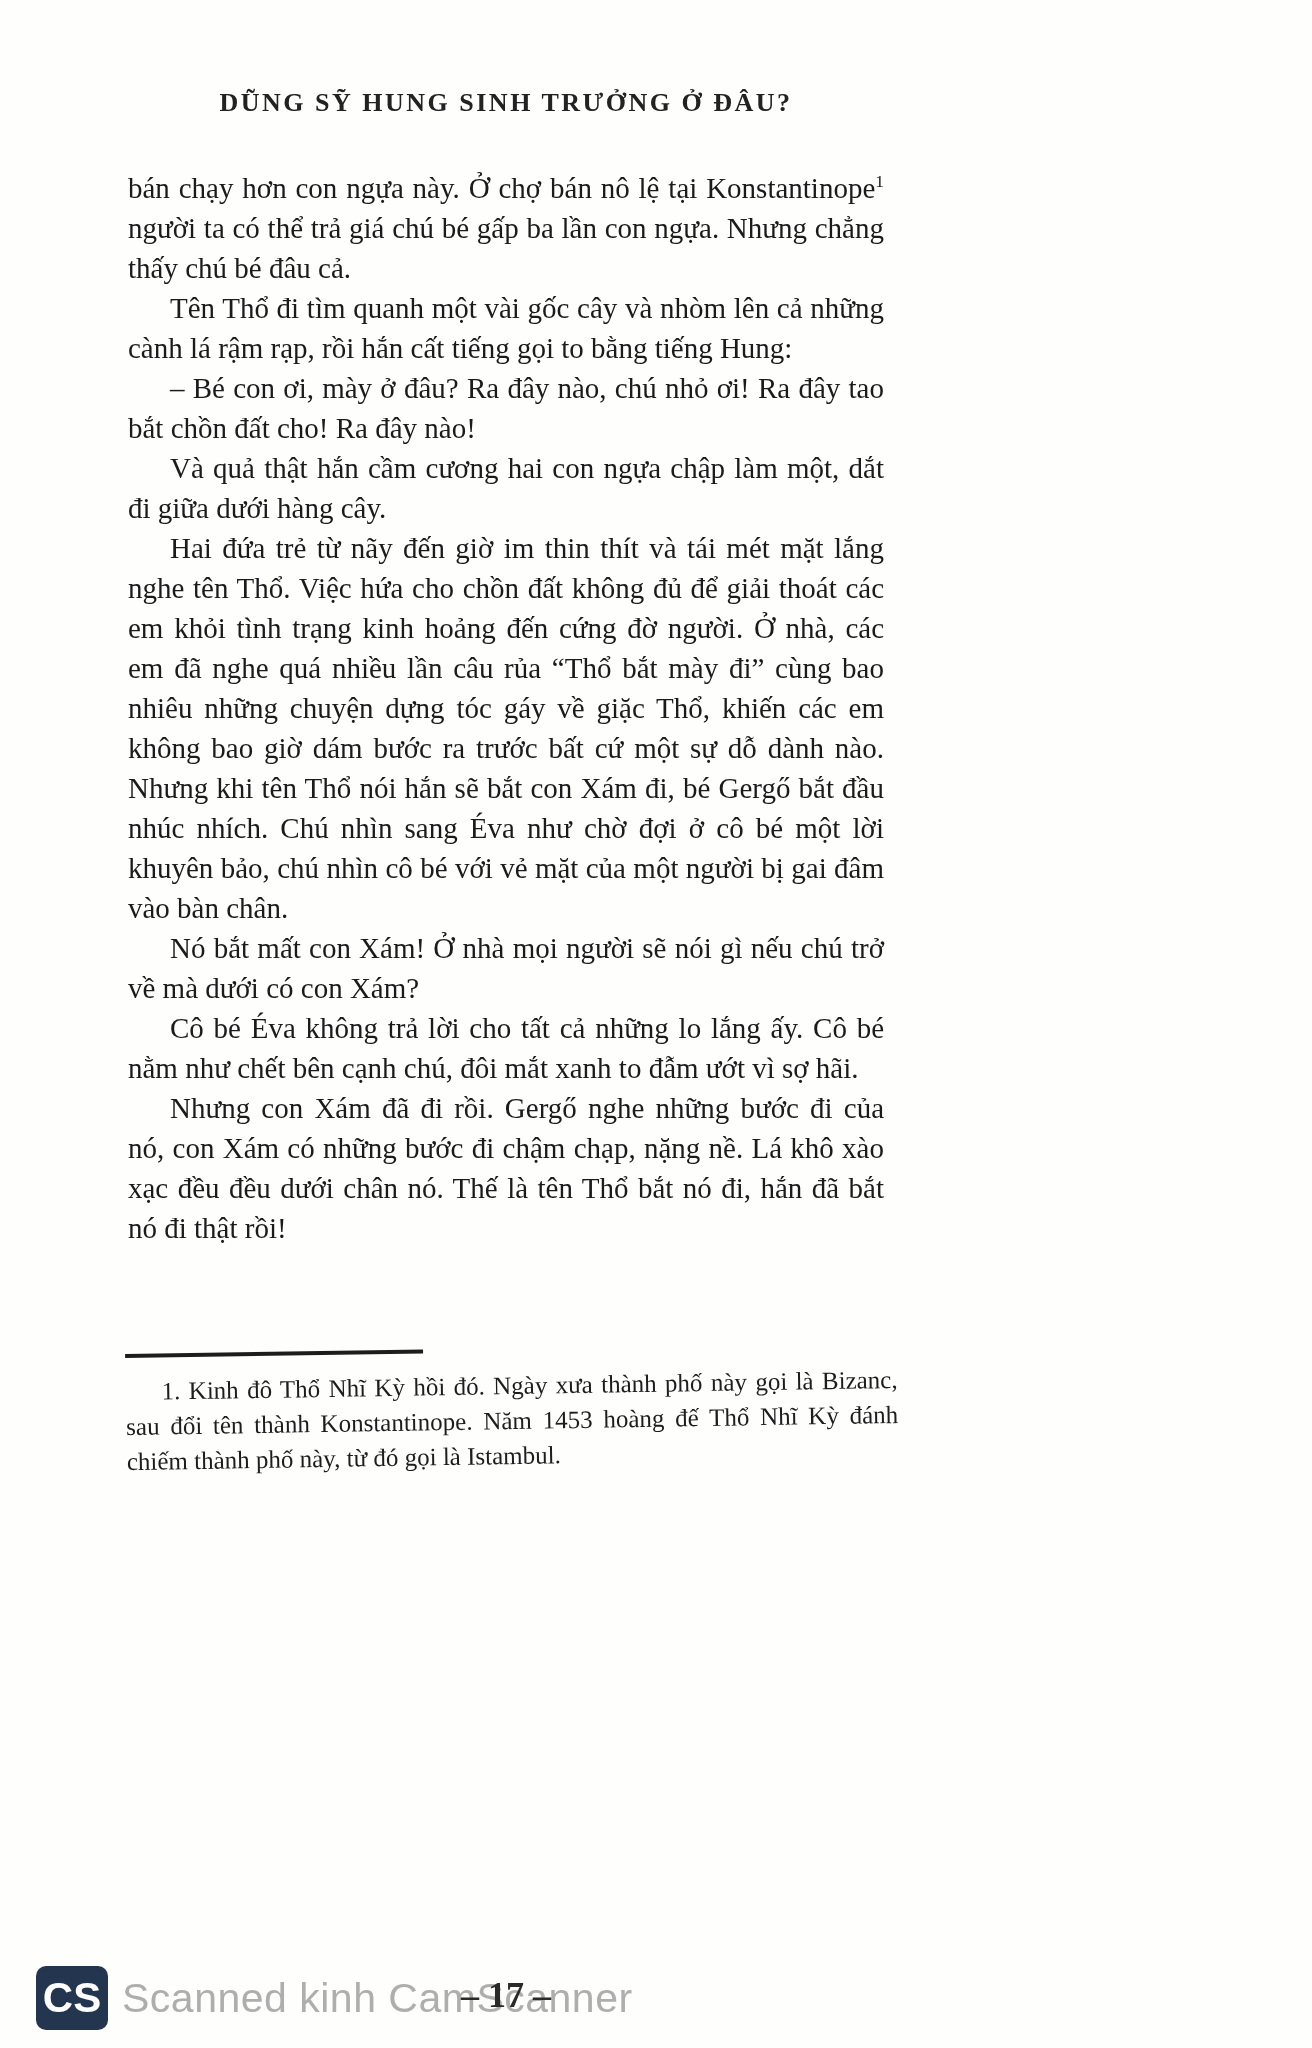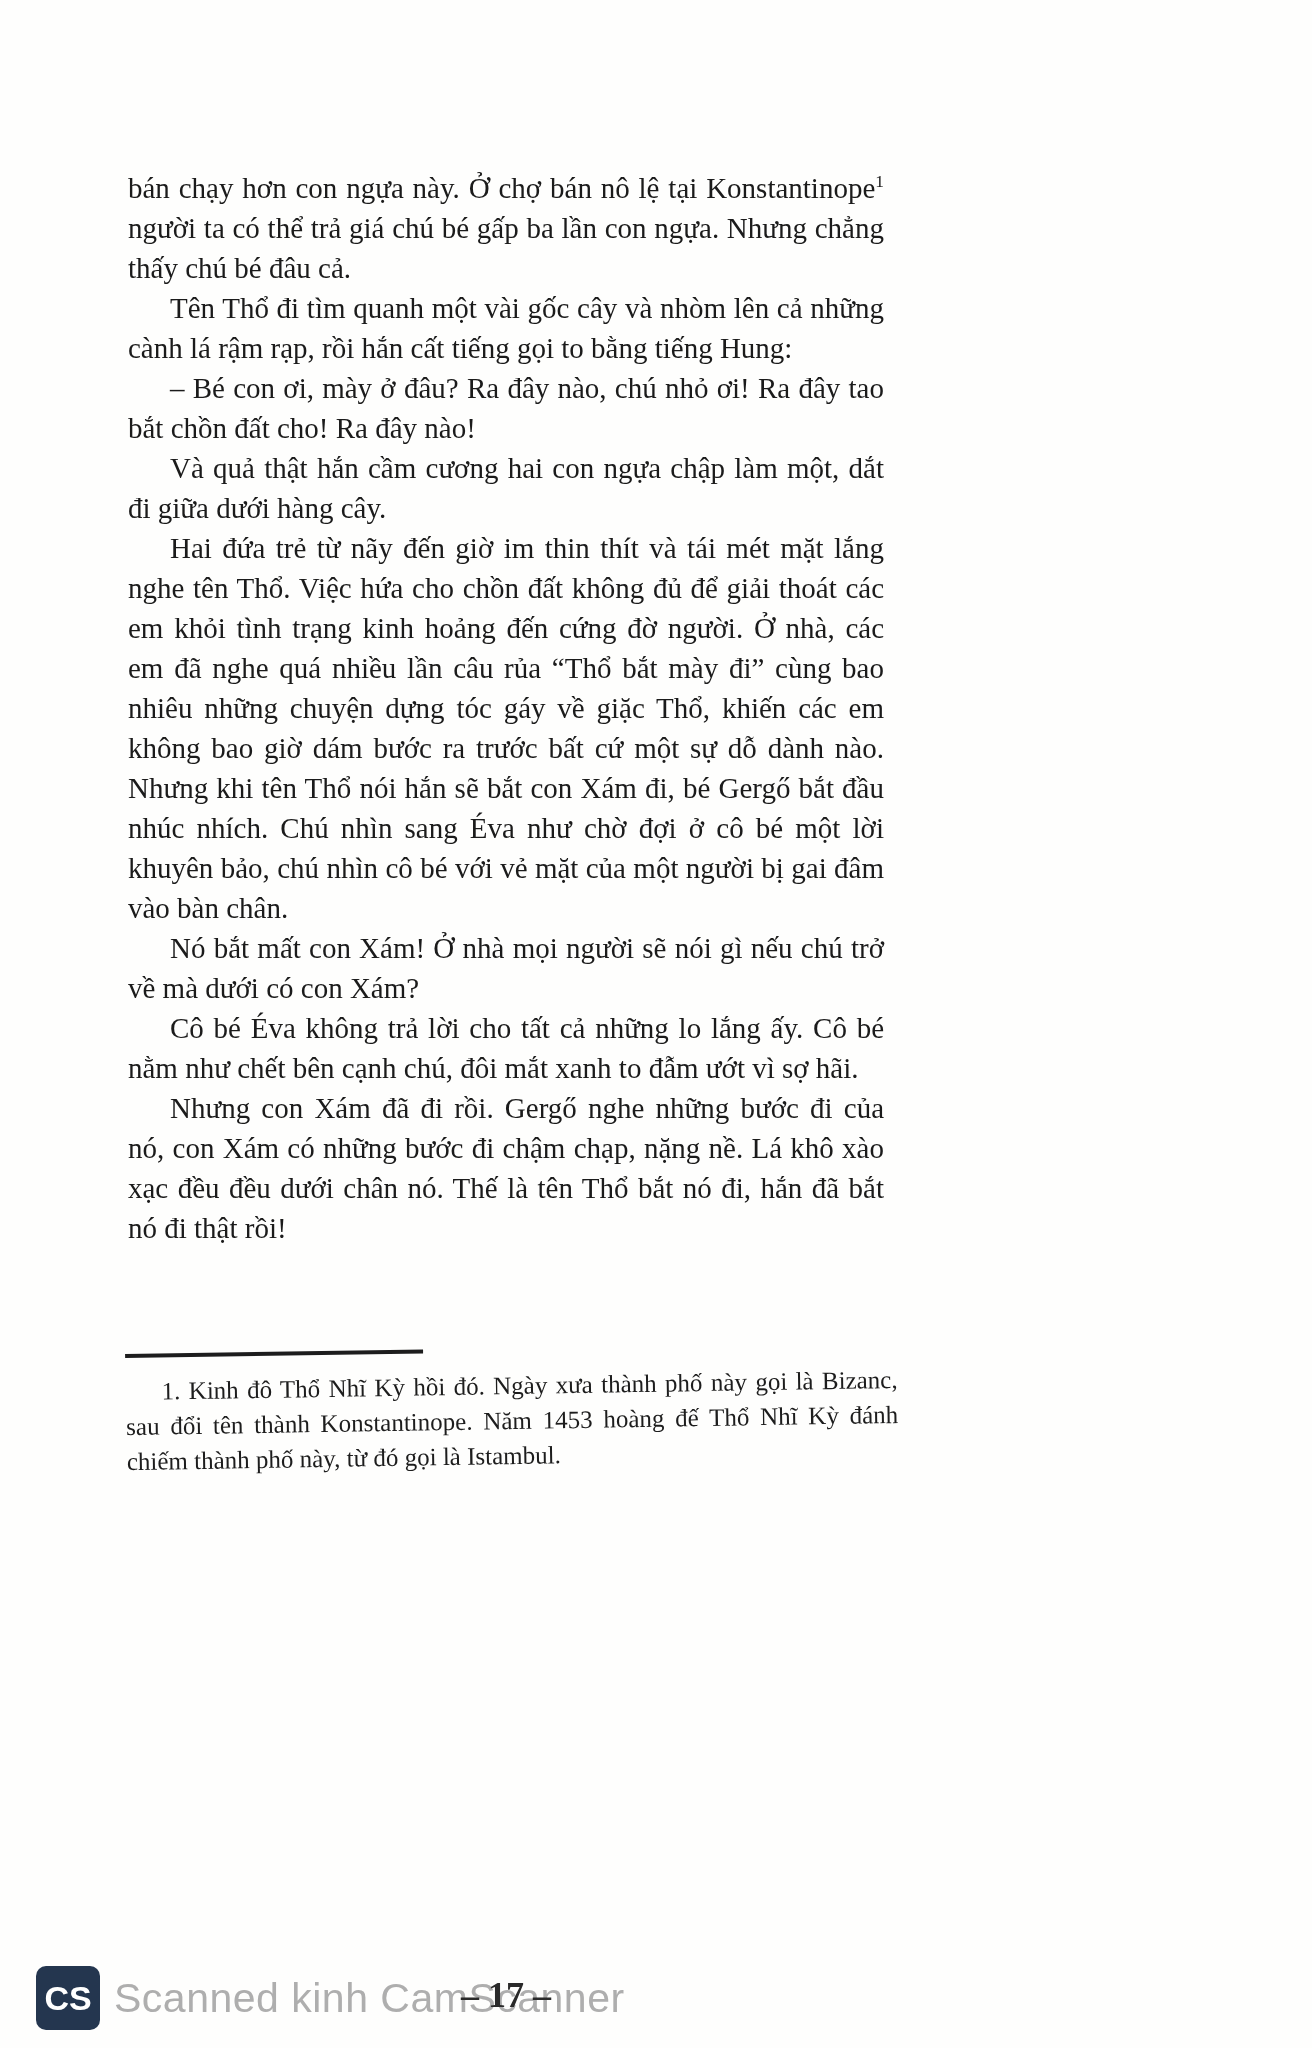--- a/index.html
+++ b/index.html
@@ -35,38 +35,39 @@
   .page-number {
     position:absolute; top:1974px; left:128px; width:756px;
     text-align:center; font-size:36px; font-weight:bold; color:#2a2a2a;
     z-index:3;
   }
   .watermark {
     position:absolute; left:36px; top:1966px;
     display:flex; align-items:center; z-index:2;
   }
   .cs-logo {
-    width:64px; height:64px; background:#24364f; border-radius:10px;
+    width:72px; height:64px; background:#24364f; border-radius:10px;
     color:#ffffff; font-family:"Liberation Sans", sans-serif;
-    font-weight:bold; font-size:34px;
+    font-weight:bold; font-size:42px;
     display:flex; align-items:center; justify-content:center;
     flex:0 0 auto;
   }
   .wm-label {
     margin-left:14px;
     font-family:"Liberation Sans", sans-serif;
     font-size:41px; color:#a6a6a6; opacity:0.9; letter-spacing:0.5px;
     white-space:nowrap;
   }
 </style>
 </head>
 <body>
 
 <div class="page">
 
+  <div class="running-header">DŨNG SỸ HUNG SINH TRƯỞNG Ở ĐÂU?</div>
 
   <div class="body-block">
     <p class="noindent"><span>bán chạy hơn con ngựa này. Ở chợ bán nô lệ tại Konstantinope</span><sup>1</sup><span> người ta có thể trả giá chú bé gấp ba lần con ngựa. Nhưng chẳng thấy chú bé đâu cả.</span></p>
     <p>Tên Thổ đi tìm quanh một vài gốc cây và nhòm lên cả những cành lá rậm rạp, rồi hắn cất tiếng gọi to bằng tiếng Hung:</p>
     <p>– Bé con ơi, mày ở đâu? Ra đây nào, chú nhỏ ơi! Ra đây tao bắt chồn đất cho! Ra đây nào!</p>
     <p>Và quả thật hắn cầm cương hai con ngựa chập làm một, dắt đi giữa dưới hàng cây.</p>
     <p>Hai đứa trẻ từ nãy đến giờ im thin thít và tái mét mặt lắng nghe tên Thổ. Việc hứa cho chồn đất không đủ để giải thoát các em khỏi tình trạng kinh hoảng đến cứng đờ người. Ở nhà, các em đã nghe quá nhiều lần câu rủa “Thổ bắt mày đi” cùng bao nhiêu những chuyện dựng tóc gáy về giặc Thổ, khiến các em không bao giờ dám bước ra trước bất cứ một sự dỗ dành nào. Nhưng khi tên Thổ nói hắn sẽ bắt con Xám đi, bé Gergő bắt đầu nhúc nhích. Chú nhìn sang Éva như chờ đợi ở cô bé một lời khuyên bảo, chú nhìn cô bé với vẻ mặt của một người bị gai đâm vào bàn chân.</p>
     <p>Nó bắt mất con Xám! Ở nhà mọi người sẽ nói gì nếu chú trở về mà dưới có con Xám?</p>
     <p>Cô bé Éva không trả lời cho tất cả những lo lắng ấy. Cô bé nằm như chết bên cạnh chú, đôi mắt xanh to đẫm ướt vì sợ hãi.</p>
     <p>Nhưng con Xám đã đi rồi. Gergő nghe những bước đi của nó, con Xám có những bước đi chậm chạp, nặng nề. Lá khô xào xạc đều đều dưới chân nó. Thế là tên Thổ bắt nó đi, hắn đã bắt nó đi thật rồi!</p>

